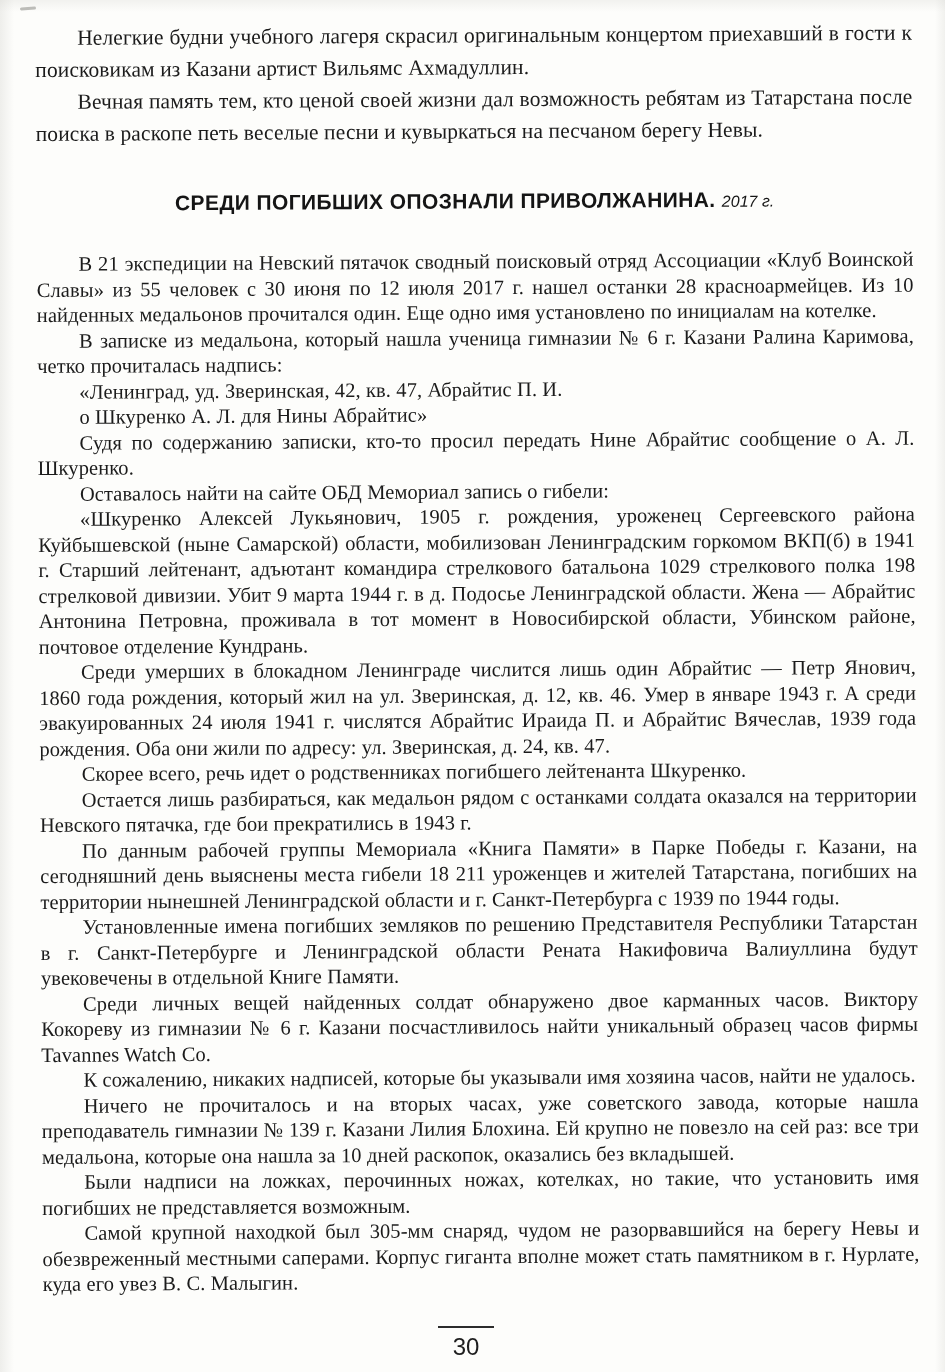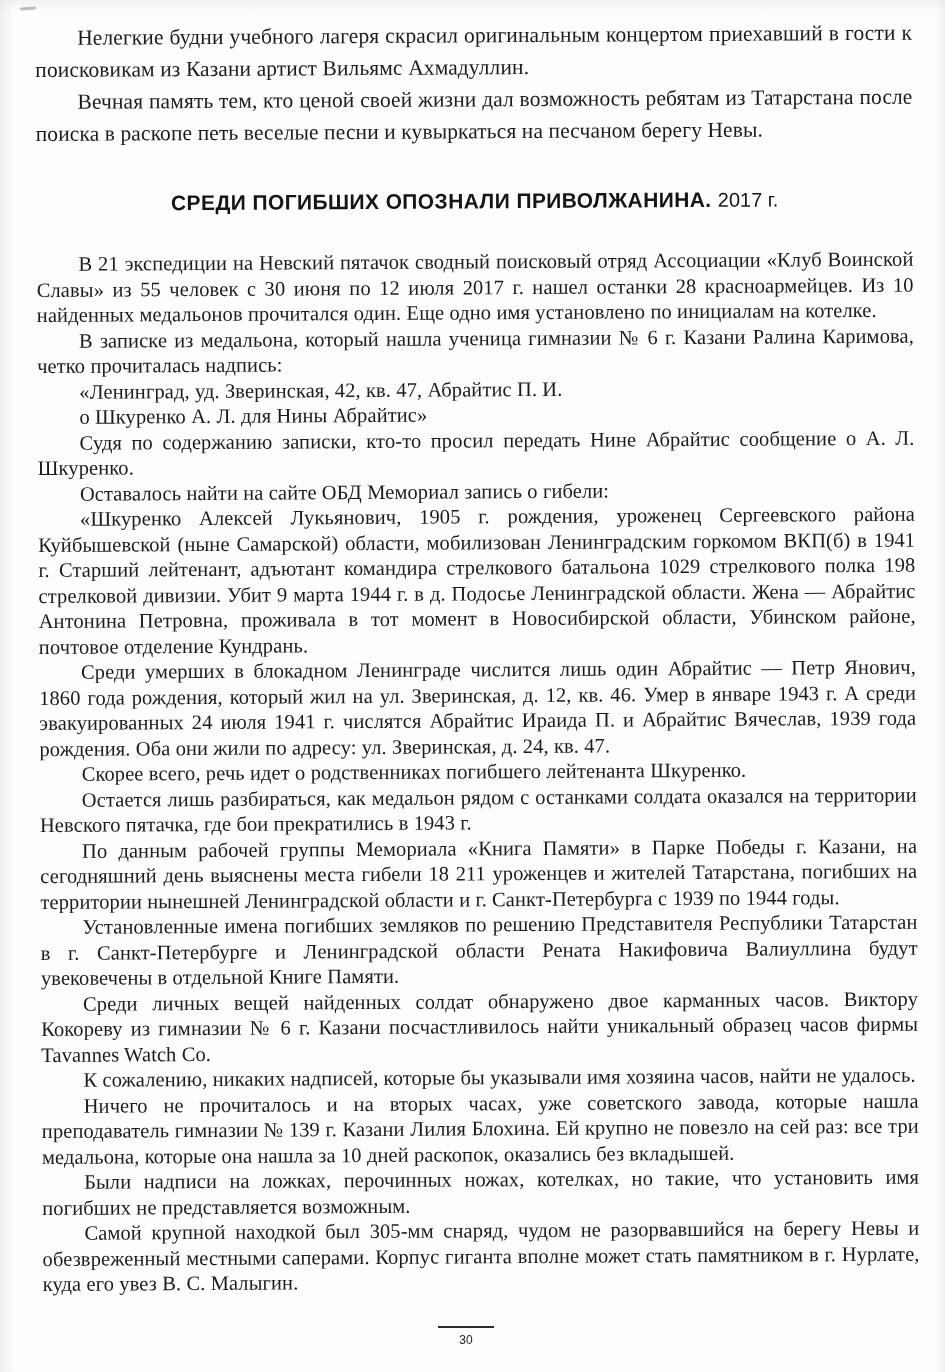--- a/index.html
+++ b/index.html
@@ -60,39 +60,40 @@
     text-align: center;
     font-family: "Liberation Sans", "DejaVu Sans", sans-serif;
     font-weight: bold;
     font-size: 21px;
     letter-spacing: 0.4px;
     color: #151515;
     white-space: nowrap;
   }
   .heading .date {
     font-weight: normal;
-    font-size: 20px;
+    font-size: 16px;
     letter-spacing: 0;
+    font-style: italic;
   }
   .page-footer {
     position: absolute;
     left: 0;
     top: 1326px;
     width: 932px;
     text-align: center;
   }
   .footer-rule {
     width: 56px;
     height: 2px;
     background: #2c2c2c;
     margin: 0 auto 5px auto;
   }
   .page-number {
     font-family: "Liberation Sans", "DejaVu Sans", sans-serif;
-    font-size: 12px;
+    font-size: 24px;
     color: #1e1e1e;
   }
 </style>
 </head>
 <body>
 
 <div class="sheet"></div>
 <div class="scan-smudge"></div>
 
 <div class="content">

